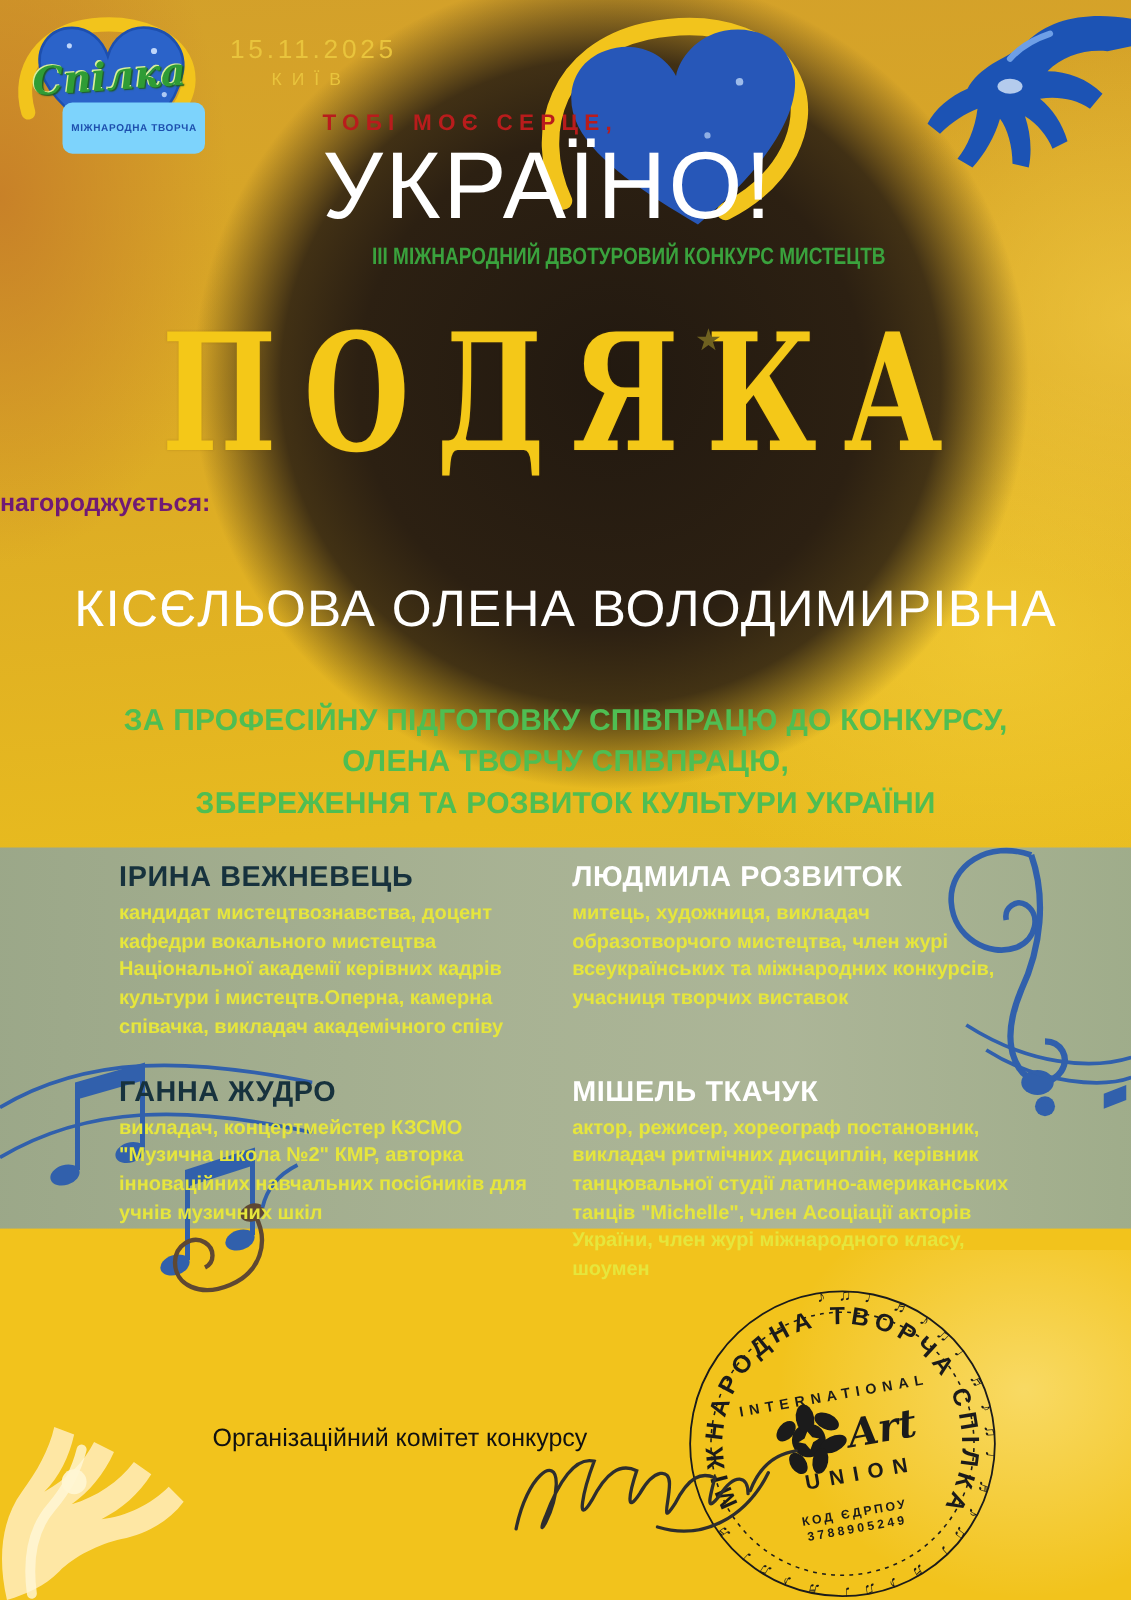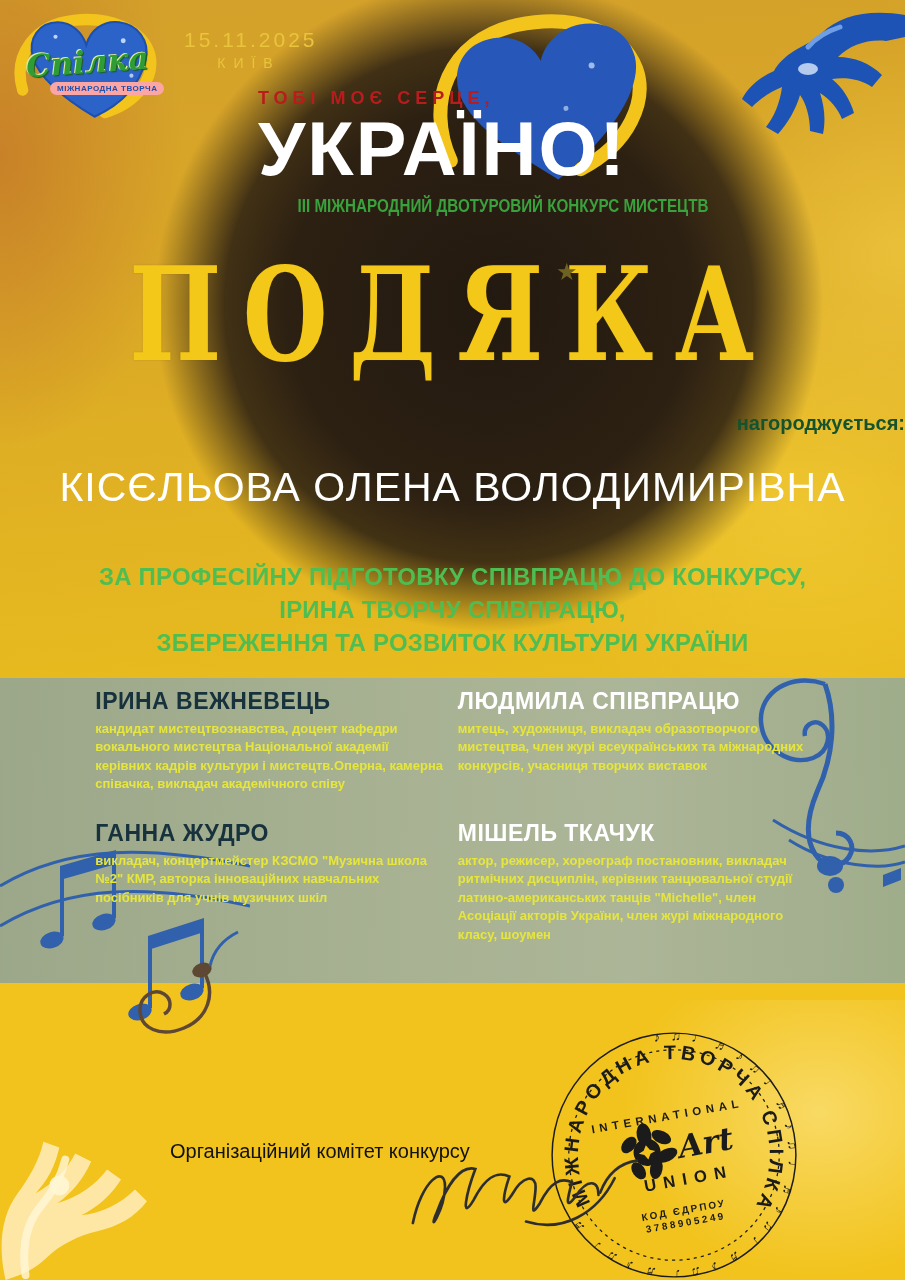--- a/index.html
+++ b/index.html
@@ -18,51 +18,51 @@
     background:linear-gradient(90deg,#99a78c 0%,#a6b297 45%,#aab59b 70%,#9dac8e 100%);
     opacity:.97;}
   .bg-bottom{left:0;top:983px;width:905px;height:297px;background:#f2c31c;}
   .bg-bottom-glow{left:620px;top:1000px;width:285px;height:280px;
     background:radial-gradient(ellipse at 70% 40%, rgba(255,240,170,.5), rgba(255,240,170,0) 70%);}
   
   .logo{left:10px;top:10px;width:170px;height:118px;}
   .logo-name{left:26px;top:44px;font-family:"DejaVu Serif",serif;font-style:italic;font-weight:bold;
     font-size:31px;color:#2f9c35;transform:rotate(-4deg);
     text-shadow:-1px -1px 0 #d9ef9a,1px 1px 1px #1e5c24;}
-  .logo-ribbon{left:50px;top:82px;background:#fca5a5;border-radius:8px;padding:2px 7px;
+  .logo-ribbon{left:50px;top:82px;background:#7dd3fc;border-radius:8px;padding:16px 7px;
     color:#1d4fae;font-size:8px;font-weight:bold;letter-spacing:.5px;}
   
   .date-block{left:184px;top:28px;width:130px;text-align:center;color:#e9c43c;font-weight:normal;}
   .date-line{font-size:21px;letter-spacing:3px;}
   .city-line{font-size:14px;letter-spacing:8px;margin-top:3px;text-align:center;}
   .header-heart{left:415px;top:0px;width:270px;height:205px;z-index:1;}
   .header-block{left:258px;top:88px;width:420px;z-index:2;color:#fff;}
   .tagline{font-size:18px;font-weight:bold;letter-spacing:5px;color:#b91c1c;}
-  .big-title{font-size:76px;font-weight:bold;letter-spacing:2px;line-height:1.0;margin-top:2px;white-space:nowrap;}
+  .big-title{font-size:76px;font-weight:normal;letter-spacing:2px;line-height:1.0;margin-top:2px;white-space:nowrap;}
   .subtitle{font-size:19px;font-weight:bold;color:#3aa23d;white-space:nowrap;
     transform:scaleX(.8);transform-origin:46% 50%;margin-top:8px;text-align:center;width:430px;}
   .hand-top{left:690px;top:6px;width:215px;height:152px;}
   
   .award-title{left:0;top:238px;width:905px;text-align:center;
     font-family:"DejaVu Serif",serif;font-weight:bold;font-size:130px;letter-spacing:.22em;
     color:#f4c818;transform:scaleX(.75);transform-origin:50% 50%;
     text-shadow:0 0 2px rgba(120,90,0,.35);}
   .award-star{left:556px;top:258px;font-size:24px;color:#6f6120;z-index:3;}
-  .awarded-label{left:0;top:412px;width:905px;text-align:right;font-size:20px;font-weight:bold;color:#14532d;}
+  .awarded-label{left:0;top:392px;width:905px;text-align:left;font-size:20px;font-weight:bold;color:#701a75;}
   .recipient{left:0;top:464px;width:905px;text-align:center;font-size:41px;font-weight:normal;color:#fff;letter-spacing:1px;}
   .reason{left:0;top:560px;width:905px;text-align:center;font-size:24px;font-weight:bold;
     color:#4fbe52;line-height:33px;letter-spacing:.2px;}
   
   .jury{left:90px;top:688px;width:725px;display:grid;grid-template-columns:1fr 1fr;
     row-gap:26px;text-align:left;z-index:2;}
   .jury-cell{max-width:352px;margin:0 auto;}
   .jury-name{font-size:23px;font-weight:bold;letter-spacing:.5px;margin-bottom:5px;}
   .name-dark{color:#17323d;}
   .name-light{color:#ffffff;}
-  .jury-desc{font-size:13px;font-weight:bold;color:#e6e63c;line-height:1.42;}
+  .jury-desc{font-size:16px;font-weight:bold;color:#e6e63c;line-height:1.42;}
   .notes-left{left:0;top:822px;width:250px;height:300px;z-index:1;}
   .clef-right{left:733px;top:670px;width:172px;height:228px;z-index:1;}
   
   .hand-bottom{left:-6px;top:1066px;width:272px;height:214px;}
   .committee{left:170px;top:1140px;font-size:20px;font-weight:normal;color:#111;z-index:2;}
   .stamp{left:548px;top:1030px;width:252px;height:250px;z-index:2;}
   .stamp text{fill:#1b1b1b;}
   .signature{left:398px;top:1122px;width:255px;height:120px;z-index:3;}
 </style>
 </head>
@@ -118,31 +118,31 @@
     <div class="big-title">УКРАЇНО!</div>
     <div class="subtitle">ІІІ МІЖНАРОДНИЙ ДВОТУРОВИЙ КОНКУРС МИСТЕЦТВ</div>
   </div>
 
   <div class="abs award-title">ПОДЯКА</div>
   <div class="abs award-star">★</div>
   <div class="abs awarded-label">нагороджується:</div>
   <div class="abs recipient">КІСЄЛЬОВА ОЛЕНА ВОЛОДИМИРІВНА</div>
   <div class="abs reason">
     <div>ЗА ПРОФЕСІЙНУ ПІДГОТОВКУ СПІВПРАЦЮ ДО КОНКУРСУ,</div>
-    <div>ІРИНА ТВОРЧУ СПІВПРАЦЮ,</div>
+    <div>ОЛЕНА ТВОРЧУ СПІВПРАЦЮ,</div>
     <div>ЗБЕРЕЖЕННЯ ТА РОЗВИТОК КУЛЬТУРИ УКРАЇНИ</div>
   </div>
 
   <div class="abs jury">
     <div class="jury-cell">
       <div class="jury-name name-dark">ІРИНА ВЕЖНЕВЕЦЬ</div>
       <div class="jury-desc">кандидат мистецтвознавства, доцент кафедри вокального мистецтва Національної академії керівних кадрів культури і мистецтв.Оперна, камерна співачка, викладач академічного співу</div>
     </div>
     <div class="jury-cell">
-      <div class="jury-name name-light">ЛЮДМИЛА СПІВПРАЦЮ</div>
+      <div class="jury-name name-light">ЛЮДМИЛА РОЗВИТОК</div>
       <div class="jury-desc">митець, художниця, викладач образотворчого мистецтва, член журі всеукраїнських та міжнародних конкурсів, учасниця творчих виставок</div>
     </div>
     <div class="jury-cell">
       <div class="jury-name name-dark">ГАННА ЖУДРО</div>
       <div class="jury-desc">викладач, концертмейстер КЗСМО "Музична школа №2" КМР, авторка інноваційних навчальних посібників для учнів музичних шкіл</div>
     </div>
     <div class="jury-cell">
       <div class="jury-name name-light">МІШЕЛЬ ТКАЧУК</div>
       <div class="jury-desc">актор, режисер, хореограф постановник, викладач ритмічних дисциплін, керівник танцювальної студії латино-американських танців "Michelle", член Асоціації акторів України, член журі міжнародного класу, шоумен</div>
     </div>

